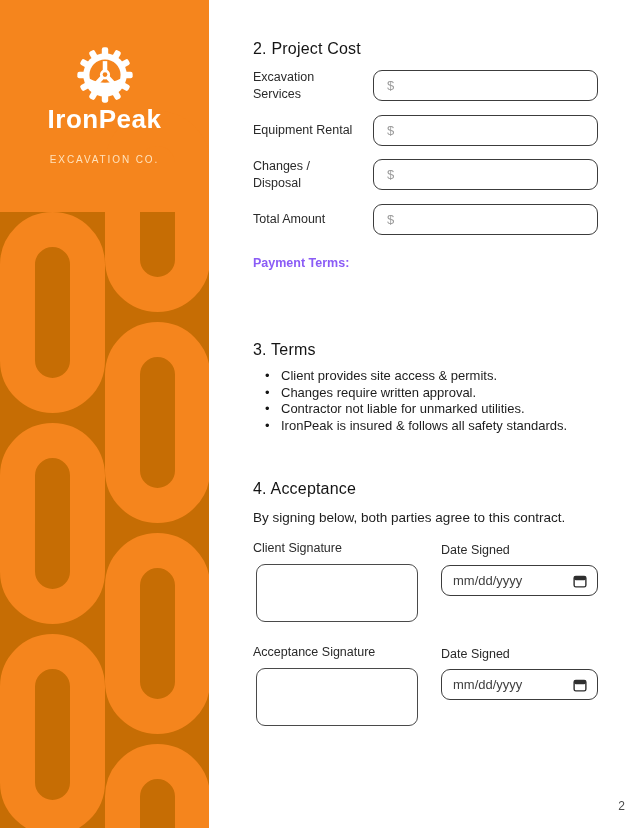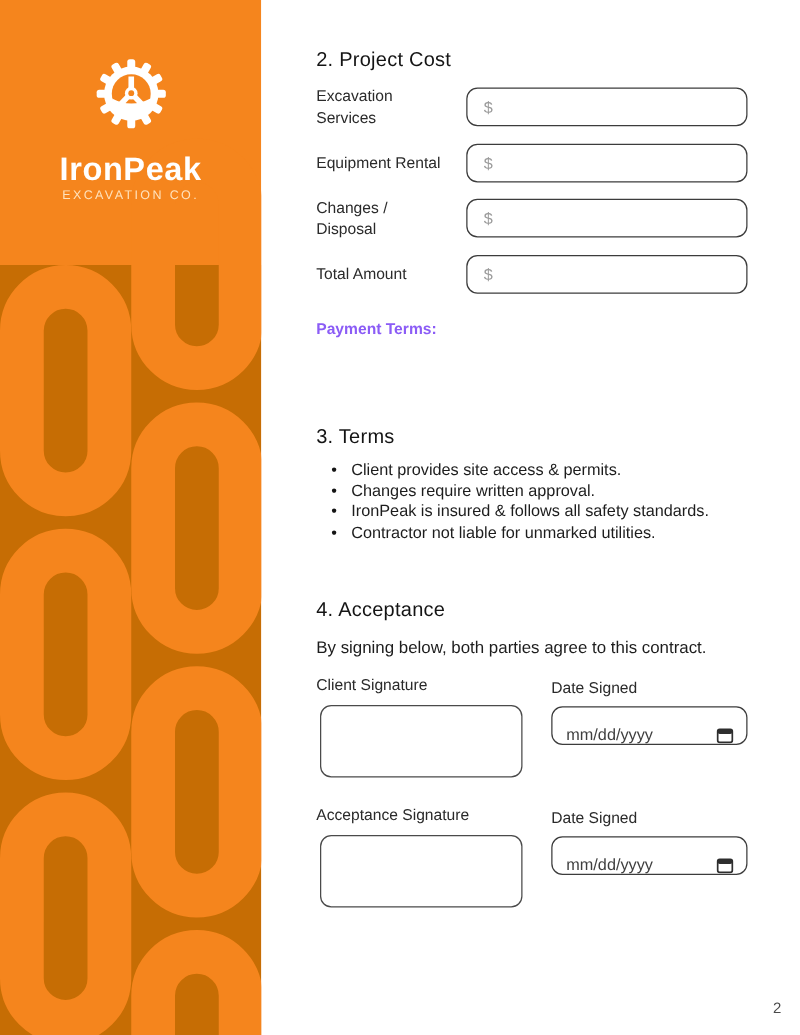--- a/index.html
+++ b/index.html
@@ -12,22 +12,22 @@
   *{margin:0;padding:0;box-sizing:border-box}
   html,body{background:#fff}
   body{font-family:"Liberation Sans", sans-serif;}
   .page{position:relative;width:640px;height:828px;background:#ffffff;overflow:hidden}
 
   
   .sidebar{position:absolute;left:0;top:0;width:209px;height:828px}
   .sidebar .pattern{position:absolute;left:0;top:0}
   .logo{position:absolute;left:0;top:45px;width:209px;text-align:center}
   .logo .gear{display:block;margin:0 auto}
-  .brand-name{margin-top:16px;color:#ffffff;font-size:26px;font-weight:bold;letter-spacing:.5px;line-height:1.1}
-  .brand-tagline{margin-top:1px;color:#ffe2bc;font-size:10px;letter-spacing:1.9px;font-weight:400}
+  .brand-name{margin-top:0;color:#ffffff;font-size:26px;font-weight:bold;letter-spacing:.5px;line-height:1.1}
+  .brand-tagline{margin-top:20px;color:#ffe2bc;font-size:10px;letter-spacing:1.9px;font-weight:400}
 
   
   .sec-title{position:absolute;left:253px;font-size:16px;font-weight:normal;color:#141414;letter-spacing:.2px;line-height:1}
 
   
   .row{position:absolute;left:253px;width:345px;height:31px;display:flex;align-items:center}
   .flabel{width:106px;font-size:12.5px;color:var(--label);line-height:1.3}
   .money{position:absolute;left:120px;top:0;width:225px;height:31px;border:1.4px solid var(--border);
          border-radius:9px;background:#fff;padding:0 10px 0 13px;font-size:13px;color:#222;
          font-family:"Liberation Sans",sans-serif;outline:none}
@@ -40,21 +40,21 @@
   .bullets{position:absolute;left:253px;top:368px;list-style:none;font-size:13px;color:var(--ink);line-height:16.5px}
   .bullets li{position:relative;padding-left:28px}
   .bullets li::before{content:"\2022";position:absolute;left:12px;top:0;color:#141414}
 
   .intro{position:absolute;left:253px;top:510px;font-size:13.5px;color:var(--ink)}
 
   
   .sig-label{position:absolute;font-size:12.5px;color:var(--label);line-height:1.2}
   .sig-box{position:absolute;width:162px;height:58px;border:1.3px solid #4a4a4a;border-radius:9px;background:#fff}
   .date-box{position:absolute;width:157px;height:31px;border:1.4px solid var(--border);border-radius:9px;
-            background:#fff;display:flex;align-items:flex-end;padding:0 10px 0 11px}
+            background:#fff;display:flex;align-items:center;padding:0 10px 0 11px}
   .date-box input{flex:1;min-width:0;border:0;outline:0;font-size:13px;color:#3f3f3f;
                   font-family:"Liberation Sans",sans-serif;background:transparent}
   .date-box input::placeholder{color:#3f3f3f}
   .date-box svg{flex:none;margin-left:6px}
 
   .pageno{position:absolute;right:15px;top:799px;font-size:12px;color:#4a4a4a}
 </style>
 </head>
 <body>
 
@@ -127,22 +127,22 @@
   </div>
 
   <div class="pay">
     <div class="pay-label">Payment Terms:</div>
   </div>
 
   <h2 class="sec-title" style="top:342px">3. Terms</h2>
   <ul class="bullets">
     <li>Client provides site access &amp; permits.</li>
     <li>Changes require written approval.</li>
+    <li>Contractor not liable for unmarked utilities.</li>
     <li>IronPeak is insured &amp; follows all safety standards.</li>
-    <li>Contractor not liable for unmarked utilities.</li>
   </ul>
 
   <h2 class="sec-title" style="top:481px">4. Acceptance</h2>
   <p class="intro">By signing below, both parties agree to this contract.</p>
 
   <div class="sig-label" style="left:253px;top:541px">Client Signature</div>
   <div class="sig-label" style="left:441px;top:543px">Date Signed</div>
   <div class="sig-box" style="left:256px;top:564px"></div>
   <div class="date-box" style="left:441px;top:565px">
     <input type="text" placeholder="mm/dd/yyyy" style="">

